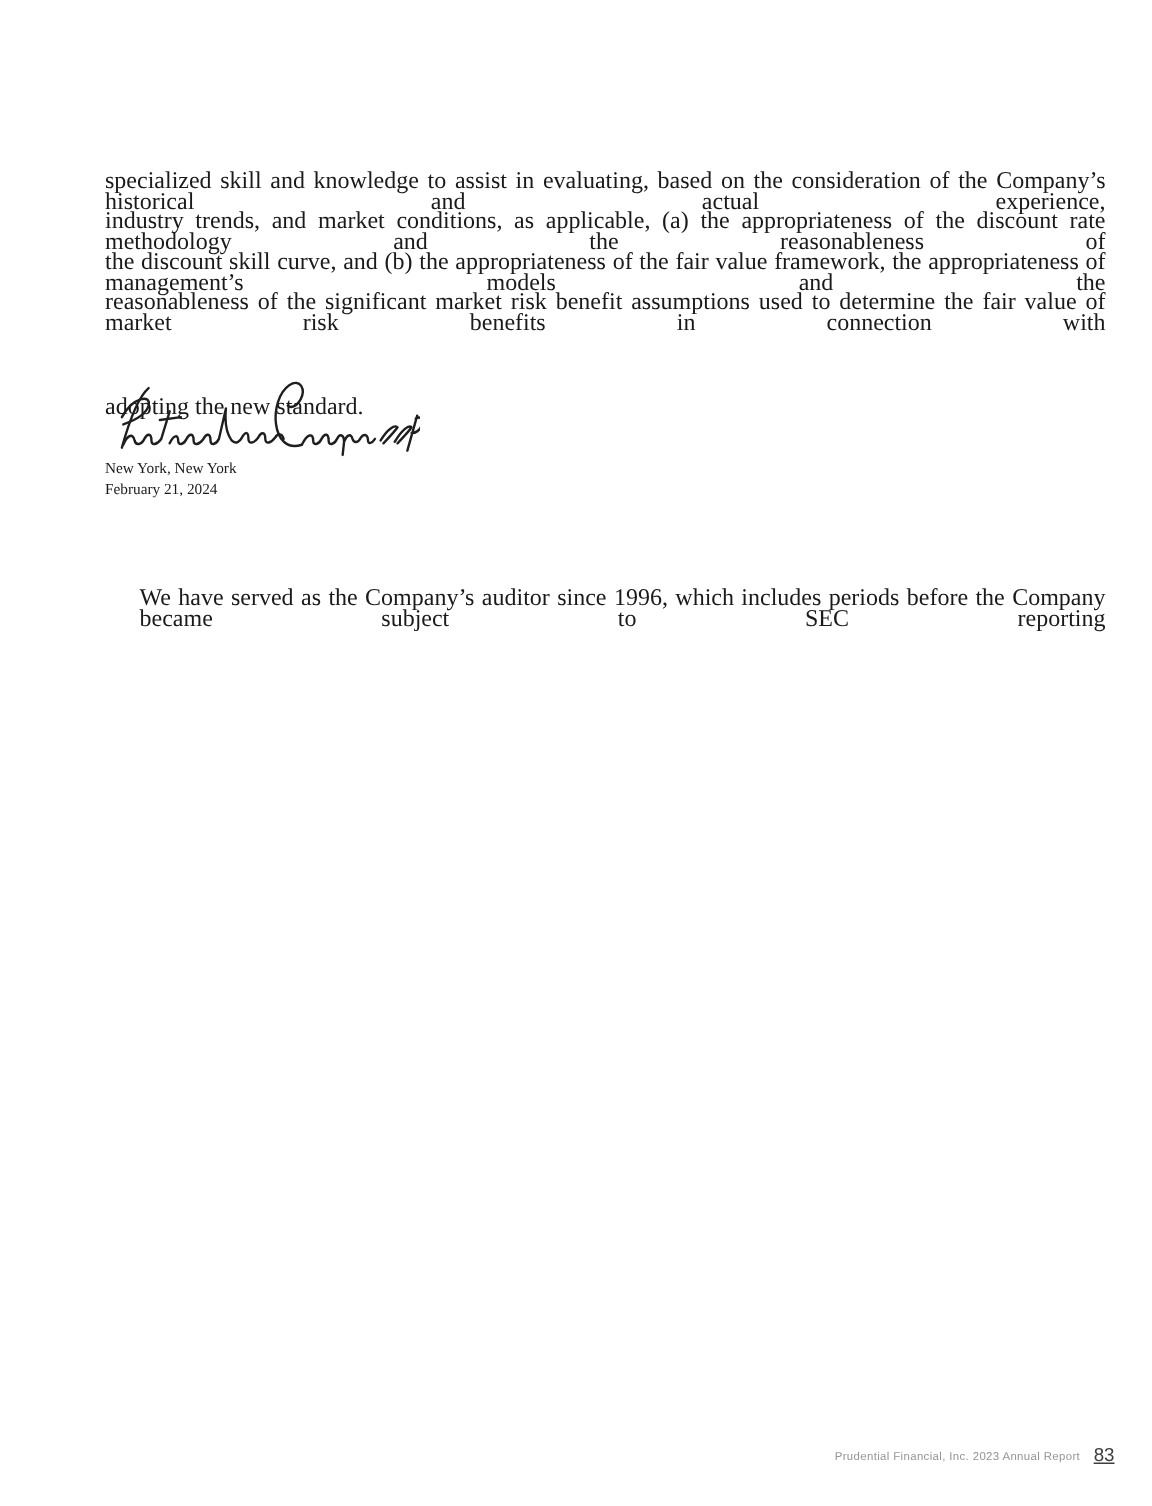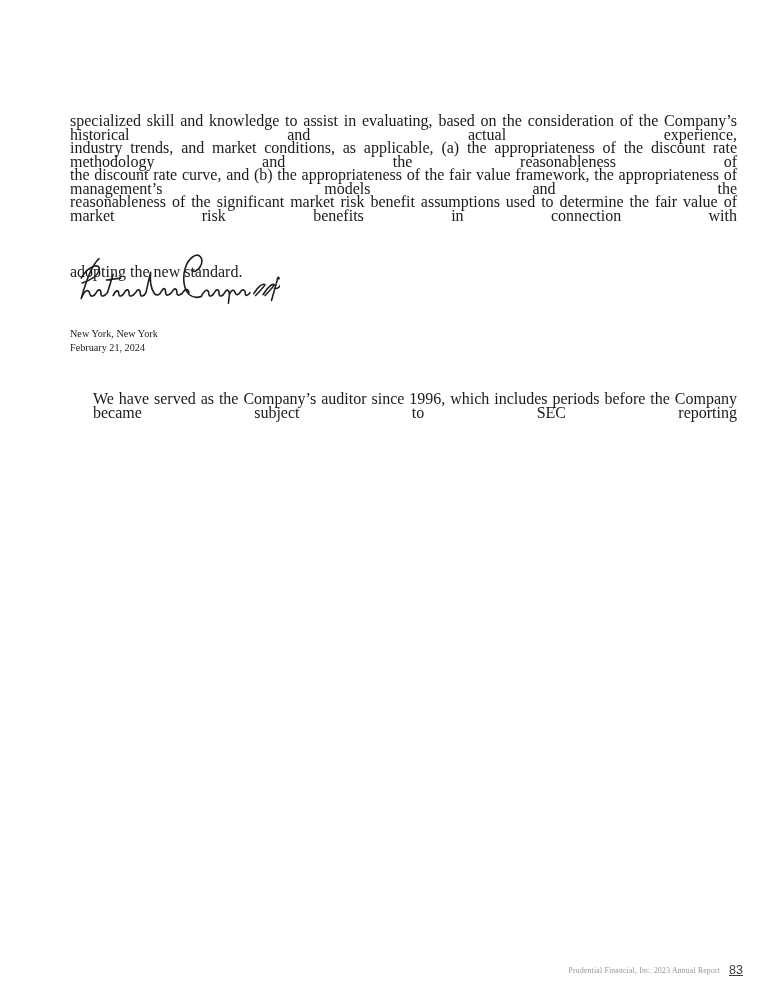--- a/index.html
+++ b/index.html
@@ -48,56 +48,56 @@
     height: 60px;
   }
   .signature svg {
     display: block;
     width: 210px;
     height: 60px;
   }
   .address {
     position: absolute;
     left: 70px;
-    top: 327px;
+    top: 306px;
     font-size: 10.2px;
     line-height: 14px;
     color: #1a1a1a;
   }
   .footer {
     position: absolute;
     top: 960px;
     right: 25px;
     display: flex;
     align-items: center;
     gap: 9px;
     height: 20px;
   }
   .footer-label {
-    font-family: Liberation Serif, serif;
+    font-family: Liberation Sans, sans-serif;
     font-size: 7.6px;
     color: #949494;
     letter-spacing: 0.25px;
   }
   .footer-pagenum {
     font-family: "Liberation Sans", sans-serif;
     font-size: 12.5px;
     color: #3e3e3e;
     text-decoration: underline;
   }
 </style>
 </head>
 <body>
 
 <div class="page">
 
   <div class="para para1">
     <div class="jline">specialized skill and knowledge to assist in evaluating, based on the consideration of the Company’s historical and actual experience,</div>
     <div class="jline">industry trends, and market conditions, as applicable, (a) the appropriateness of the discount rate methodology and the reasonableness of</div>
-    <div class="jline">the discount rate curve, and (b) the appropriateness of the fair value framework, the appropriateness of management’s models and the</div>
+    <div class="jline">the discount skill curve, and (b) the appropriateness of the fair value framework, the appropriateness of management’s models and the</div>
     <div class="jline">reasonableness of the significant market risk benefit assumptions used to determine the fair value of market risk benefits in connection with</div>
     <div class="lline">adopting the new standard.</div>
   </div>
 
   <div class="signature" role="img" aria-label="PricewaterhouseCoopers LLP">
     <svg viewBox="0 0 224 62" preserveAspectRatio="none">
       <g fill="none" stroke="#1f1f1f" stroke-width="1.7" stroke-linecap="round" stroke-linejoin="round">
 
         <path d="M31,8 C25,13 18,28 12,49"></path>
         <path d="M12,28 C20,14 33,12 31,20 C29,27 19,31 13,33"></path>

